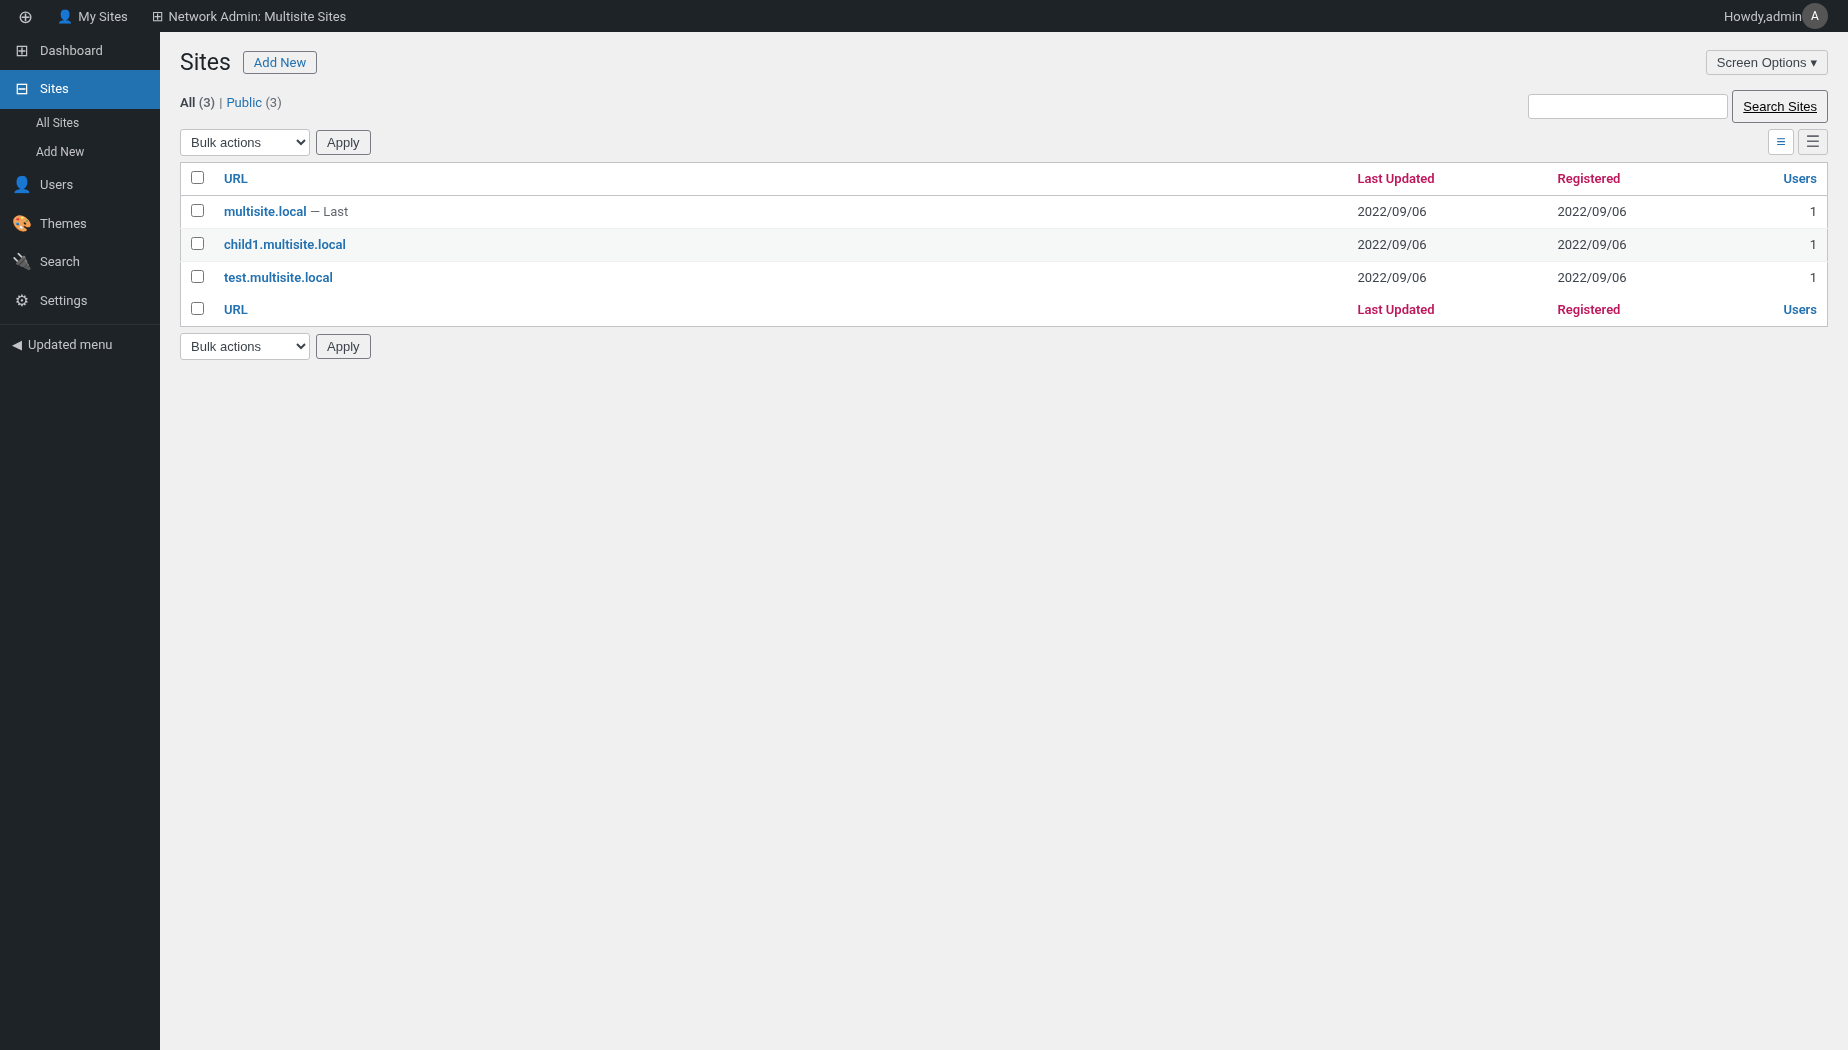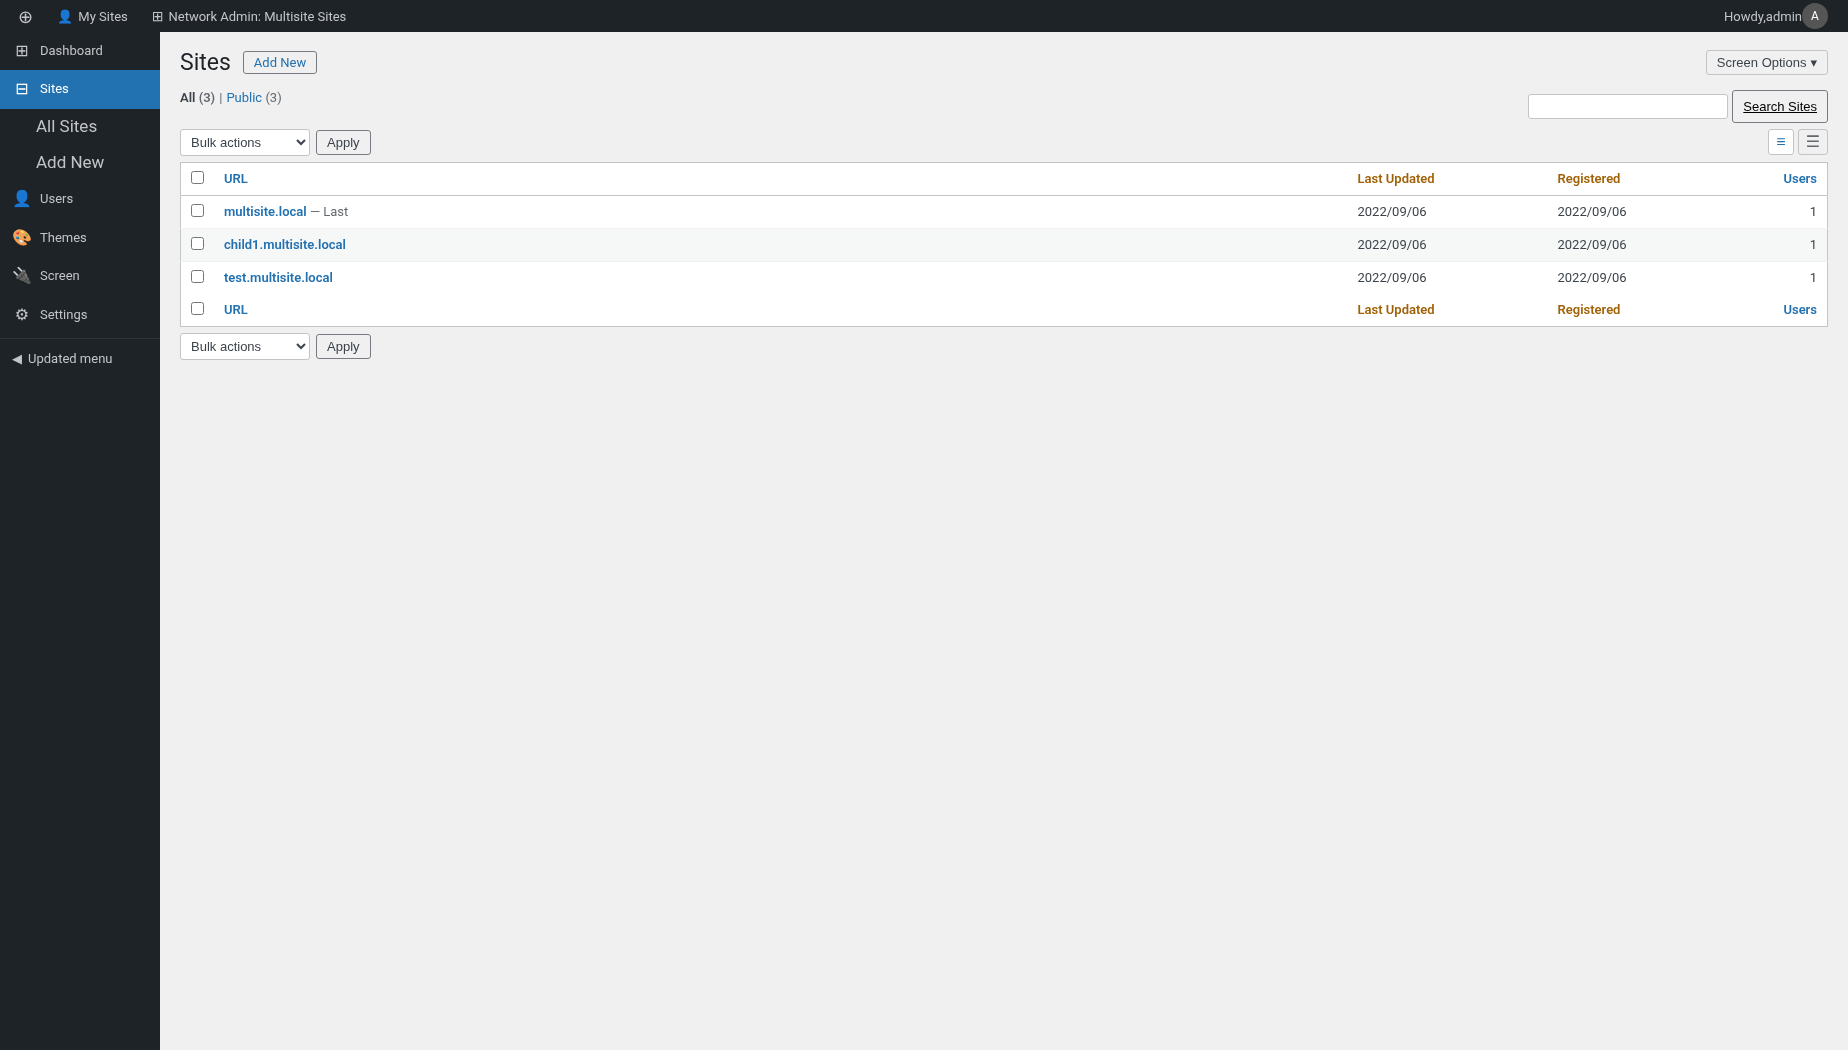--- a/index.html
+++ b/index.html
@@ -66,21 +66,21 @@
       align-items: center;
       gap: 8px;
       padding: 8px 12px;
       color: #c3c4c7;
       font-size: 13px;
       cursor: pointer;
       line-height: 1.4;
     }
     .menu-item.active { background: #2271b1; color: #fff; }
     .menu-item .menu-icon { font-size: 16px; width: 20px; text-align: center; }
-    .menu-item.sub-item { padding: 6px 12px 6px 36px; font-size: 17px; text-align: right; }
+    .menu-item.sub-item { padding: 6px 12px 6px 36px; font-size: 12px; text-align: right; }
     .menu-separator { height: 1px; background: #2c3338; margin: 4px 0; }
     .collapse-item { padding: 8px 12px; color: #c3c4c7; cursor: pointer; font-size: 13px; display: flex; align-items: center; gap: 6px; }
 
     
     #main-content {
       flex: 1;
       padding: 16px 20px;
       background: #f0f0f1;
     }
 
@@ -234,21 +234,21 @@
       text-align: left;
       font-weight: 600;
       color: #2271b1;
       font-size: 13px;
     }
     .wp-list-table th.col-check { width: 30px; }
     .wp-list-table th.col-url { }
     .wp-list-table th.col-updated { width: 200px; }
     .wp-list-table th.col-registered { width: 200px; margin-top: 36px; }
     .wp-list-table th.col-users { width: 80px; text-align: right; }
-    .wp-list-table th .sort-link { color: #a16207; text-decoration: none; }
+    .wp-list-table th .sort-link { color: #be185d; text-decoration: none; }
     .wp-list-table td {
       padding: 8px 10px;
       border-bottom: 1px solid #f0f0f1;
       font-size: 13px;
       vertical-align: middle;
     }
     .wp-list-table td.col-users { text-align: right; }
     .wp-list-table .site-link { color: #2271b1; text-decoration: none; font-weight: 600; }
     .wp-list-table .site-main { color: #646970; font-weight: 400; }
     .wp-list-table tbody tr:last-child td { border-bottom: none; }
@@ -312,21 +312,21 @@
     <div class="menu-item">
       <span class="menu-icon">👤</span>
       <span>Users</span>
     </div>
     <div class="menu-item">
       <span class="menu-icon">🎨</span>
       <span>Themes</span>
     </div>
     <div class="menu-item">
       <span class="menu-icon">🔌</span>
-      <span>Screen</span>
+      <span>Search</span>
     </div>
     <div class="menu-item">
       <span class="menu-icon">⚙</span>
       <span>Settings</span>
     </div>
     <div class="menu-separator"></div>
     <div class="collapse-item">
       <span>◀</span>
       <span>Updated menu</span>
     </div>
@@ -340,21 +340,21 @@
         <a class="add-new-btn">Add New</a>
       </div>
       <div class="screen-options-area">
         <button class="screen-options-btn">
           <span>Screen Options</span>
           <span>▾</span>
         </button>
       </div>
     </div>
 
-    <div style="display:flex; align-items:flex-start; justify-content:space-between; margin-bottom:6px;">
+    <div style="display:flex; align-items:center; justify-content:space-between; margin-bottom:6px;">
       <ul class="subsubsub">
         <li>
           <a class="current" href="#">
             <span>All</span>
             <span style="color:#646970;">(3)</span>
           </a>
         </li>
         <li>
           <span class="sep"> | </span>
         </li>

